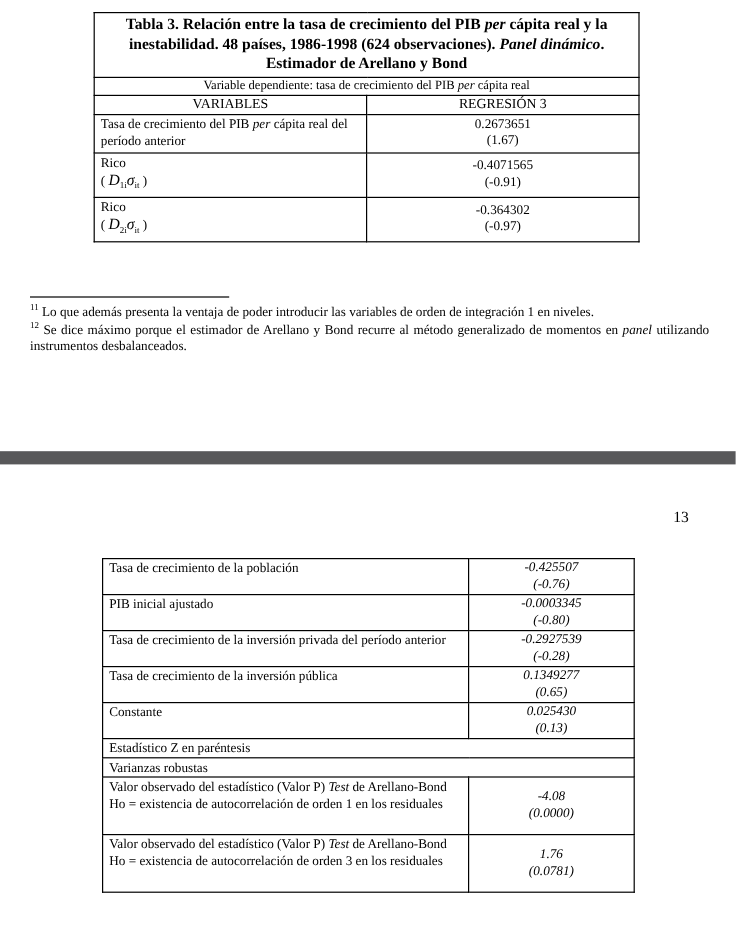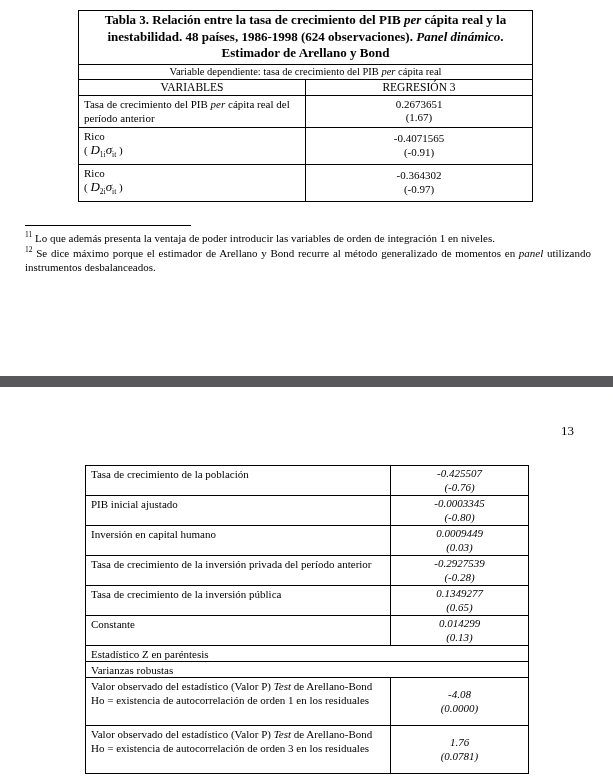--- a/index.html
+++ b/index.html
@@ -33,21 +33,21 @@
   .val{
     font-size:11px;line-height:13.5px;text-align:center;
     vertical-align:middle;padding:1px 2px;
   }
   .r2{height:30px;}           
   .formula{font-size:11px;}
   .formula i{font-size:13px;}
   .formula sub{font-size:7.5px;margin-top:12px;}
 
   
-  .footnotes{position:absolute;left:25px;top:225px;width:566px;}
+  .footnotes{position:absolute;left:25px;top:247px;width:566px;}
   .fn-rule{width:166px;height:0;border-top:1px solid #000;margin-bottom:5px;}
   .fn{font-size:11px;line-height:14.5px;}
   .fn.just{text-align:justify;}
   .fn sup{font-size:7.5px;line-height:0;}
 
   
   .pagebar{position:absolute;left:0;top:376px;width:613px;height:11px;background:#58585a;}
 
   
   .pagenum{position:absolute;left:561px;top:423px;font-size:13px;}
@@ -126,44 +126,37 @@
         </td>
   </tr>
   <tr class="r2">
     <td class="lab c1">PIB inicial ajustado</td>
     <td class="val c2">
           <div>-0.0003345</div>
           <div>(-0.80)</div>
         </td>
   </tr>
   <tr class="r2">
-    <td class="lab c1">Inversión en capital humano</td>
-    <td class="val c2">
-          <div>0.0009449</div>
-          <div>(0.03)</div>
-        </td>
-  </tr>
-  <tr class="r2">
     <td class="lab c1">Tasa de crecimiento de la inversión privada del período anterior</td>
     <td class="val c2">
           <div>-0.2927539</div>
           <div>(-0.28)</div>
         </td>
   </tr>
   <tr class="r2">
     <td class="lab c1">Tasa de crecimiento de la inversión pública</td>
     <td class="val c2">
           <div>0.1349277</div>
           <div>(0.65)</div>
         </td>
   </tr>
   <tr class="r2">
     <td class="lab c1">Constante</td>
     <td class="val c2">
-          <div>0.014299</div>
+          <div>0.025430</div>
           <div>(0.13)</div>
         </td>
   </tr>
   <tr>
     <td colspan="2" class="note-cell">Estadístico Z en paréntesis</td>
   </tr>
   <tr>
     <td colspan="2" class="note-cell">Varianzas robustas</td>
   </tr>
   <tr class="r3">

